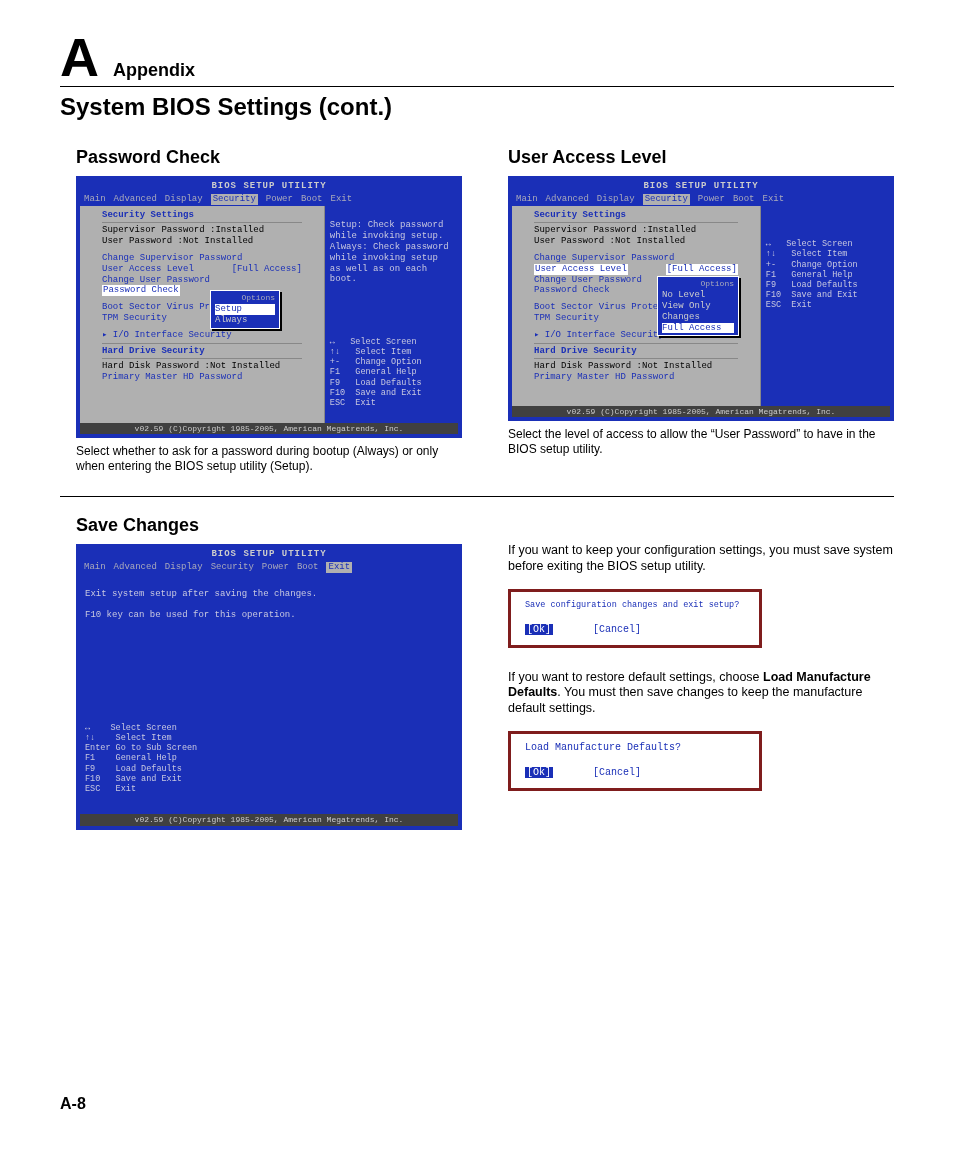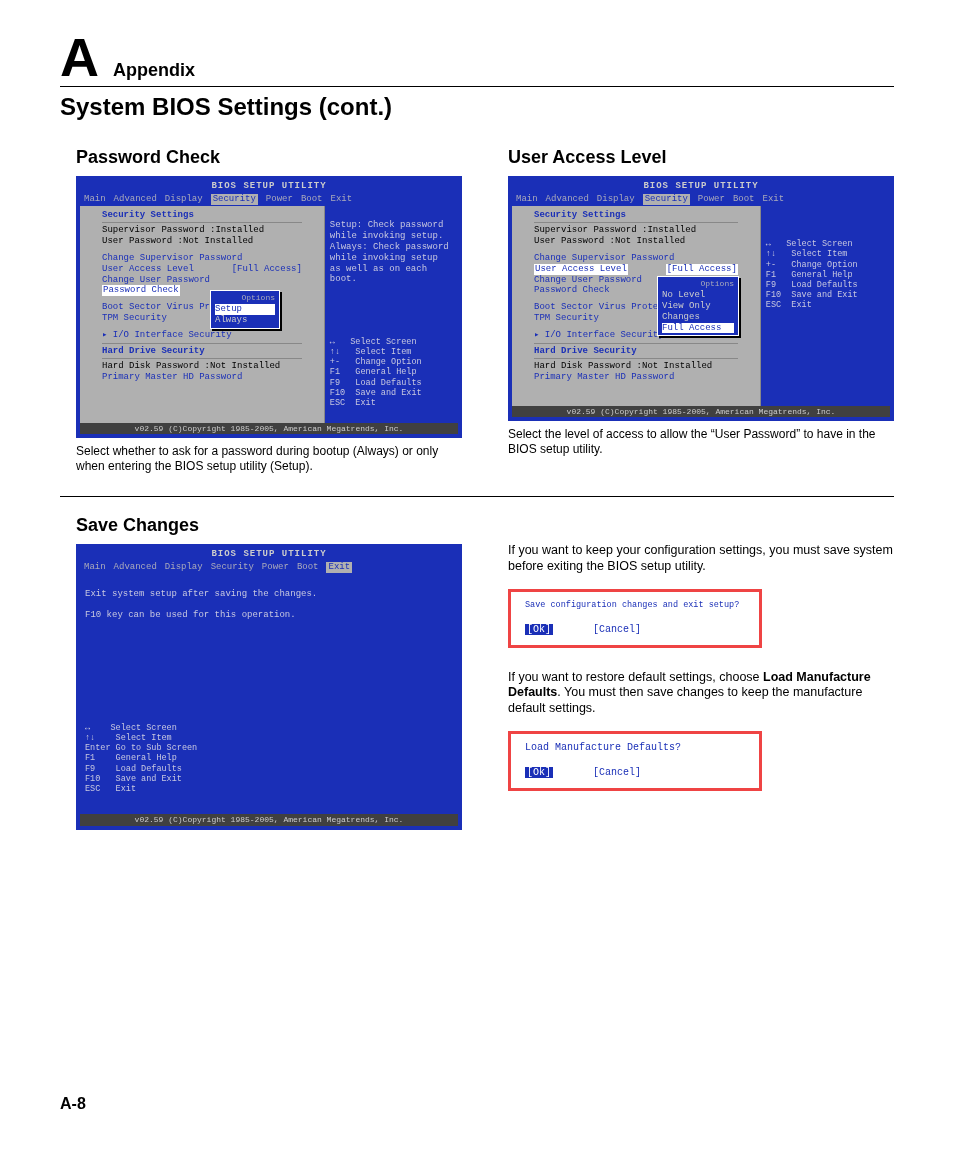--- a/index.html
+++ b/index.html
@@ -143,21 +143,21 @@
     font-size: 12px;
     margin-top: 6px;
     line-height: 1.25;
   }
   .divider {
     border: none;
     border-top: 1px solid #000;
     margin: 22px 0 18px 0;
   }
   .dialog {
-    border: 3px solid #ef4444;
+    border: 3px solid #7f1d1d;
     background: #fff;
     color: #1a2fb7;
     font-family: "Courier New", monospace;
     font-size: 10px;
     padding: 8px 14px 10px 14px;
     width: 220px;
   }
   .dialog .q { margin-bottom: 14px; }
   .dialog .btns { display: flex; gap: 40px; font-size: 10px; }
   .dialog .ok { background: #1a2fb7; color: #fff; padding: 0 2px; display: inline-block; }

